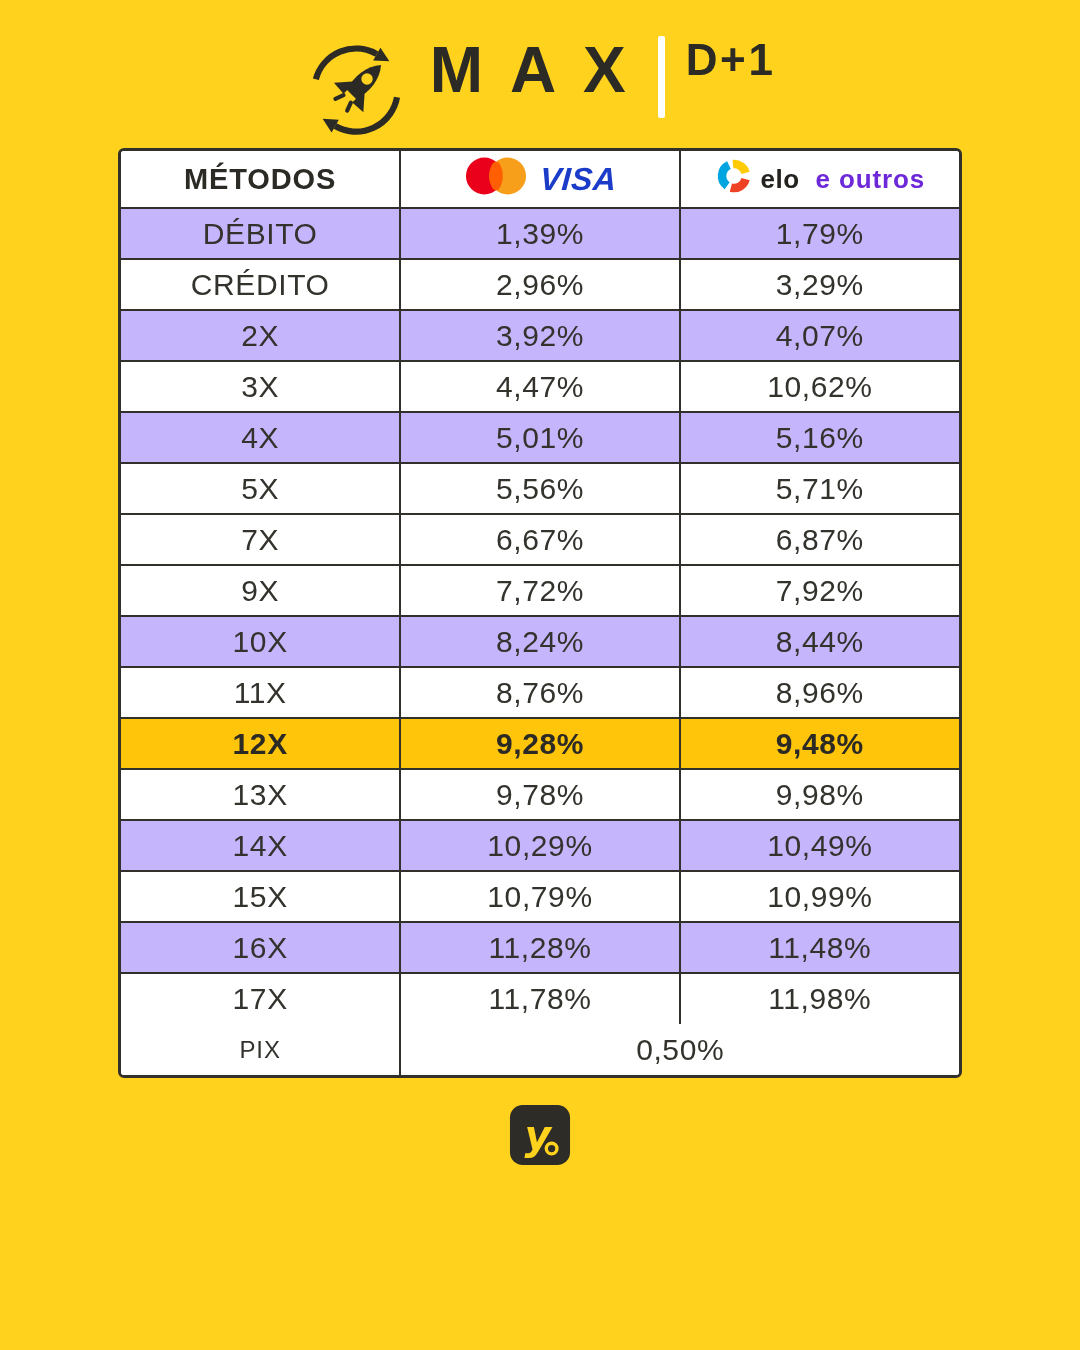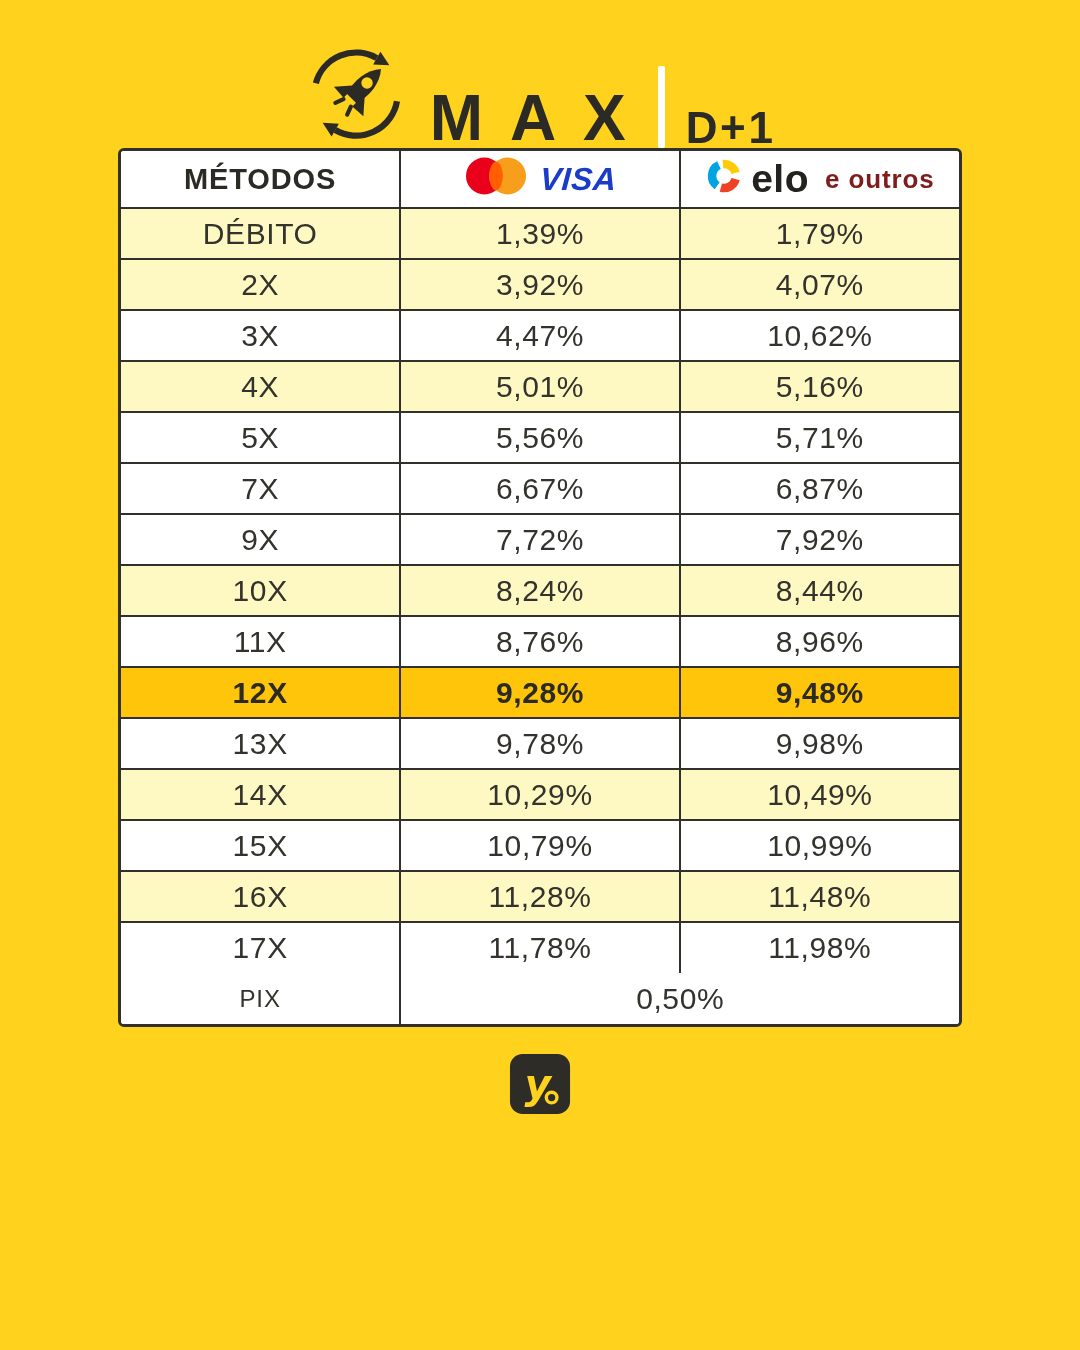--- a/index.html
+++ b/index.html
@@ -6,21 +6,21 @@
   html,body { width:1080px; height:1350px; }
   body {
     background:#FFD21E;
     font-family:"Liberation Sans", sans-serif;
     color:#2B2A25;
     overflow:hidden;
   }
   
   .brand-bar {
     padding-top:36px;
-    display:flex; align-items:flex-end; justify-content:center;
+    display:flex; align-items:flex-start; justify-content:center;
     gap:15px; height:148px;
   }
   .brand-text {
     font-size:64px; font-weight:bold; letter-spacing:0.42em;
     color:#2B2A25; line-height:1; transform:translateY(2px);
     padding-left:0.1em;
   }
   .brand-sep {
     width:7px; height:82px; background:#FFFFFF; border-radius:2px;
     margin:0 6px 0 -10px;
@@ -44,34 +44,34 @@
     border-bottom:2px solid #31302A;
     font-size:29px; font-weight:bold; letter-spacing:0.03em;
   }
   th + th, td + td { border-left:2px solid #31302A; }
   tbody td {
     height:51px; font-size:30px; font-weight:normal;
     letter-spacing:0.02em; color:#33322C;
     border-top:2px solid #31302A;
   }
   tbody tr:first-child td { border-top:none; }
-  tr.shade td { background:#fef9c3; }
+  tr.shade td { background:#c4b5fd; }
   tr.hl td { background:#FFC50A; font-weight:bold; color:#2B2A25; }
   tr.pix-row td { background:#FFFFFF; }
   tr.pix-row td:first-child { font-weight:normal; font-size:24px; letter-spacing:0.04em; }
   .logo-cell { display:flex; align-items:center; justify-content:center; gap:12px; height:100%; }
   .visa-word {
     font-size:32px; font-weight:bold; font-style:italic;
     color:#1A3CC8; letter-spacing:0.5px; transform:skewX(-4deg);
   }
   .elo-word {
-    font-size:39px; font-weight:bold; color:#23221E;
+    font-size:26px; font-weight:bold; color:#23221E;
     letter-spacing:0.5px; margin-left:-4px;
   }
-  .elo-suffix { font-size:26px; font-weight:bold; color:#7f1d1d; margin-left:4px; }
+  .elo-suffix { font-size:26px; font-weight:bold; color:#6d28d9; margin-left:4px; }
   
   .footer { display:flex; justify-content:center; margin-top:26px; }
 </style>
 </head>
 <body>
 
 <header class="brand-bar">
   <span>
     <svg width="104" height="104" viewBox="0 0 100 100">
       <g fill="none" stroke="#2B2A25" stroke-width="6">
@@ -133,20 +133,25 @@
         </th>
       </tr>
     </thead>
     <tbody>
 
     <tr class="shade">
           <td>DÉBITO</td>
           <td>1,39%</td>
           <td>1,79%</td>
         </tr>
+        <tr>
+          <td>CRÉDITO</td>
+          <td>2,96%</td>
+          <td>3,29%</td>
+        </tr>
         <tr class="shade">
           <td>2X</td>
           <td>3,92%</td>
           <td>4,07%</td>
         </tr>
         <tr>
           <td>3X</td>
           <td>4,47%</td>
           <td>10,62%</td>
         </tr>

